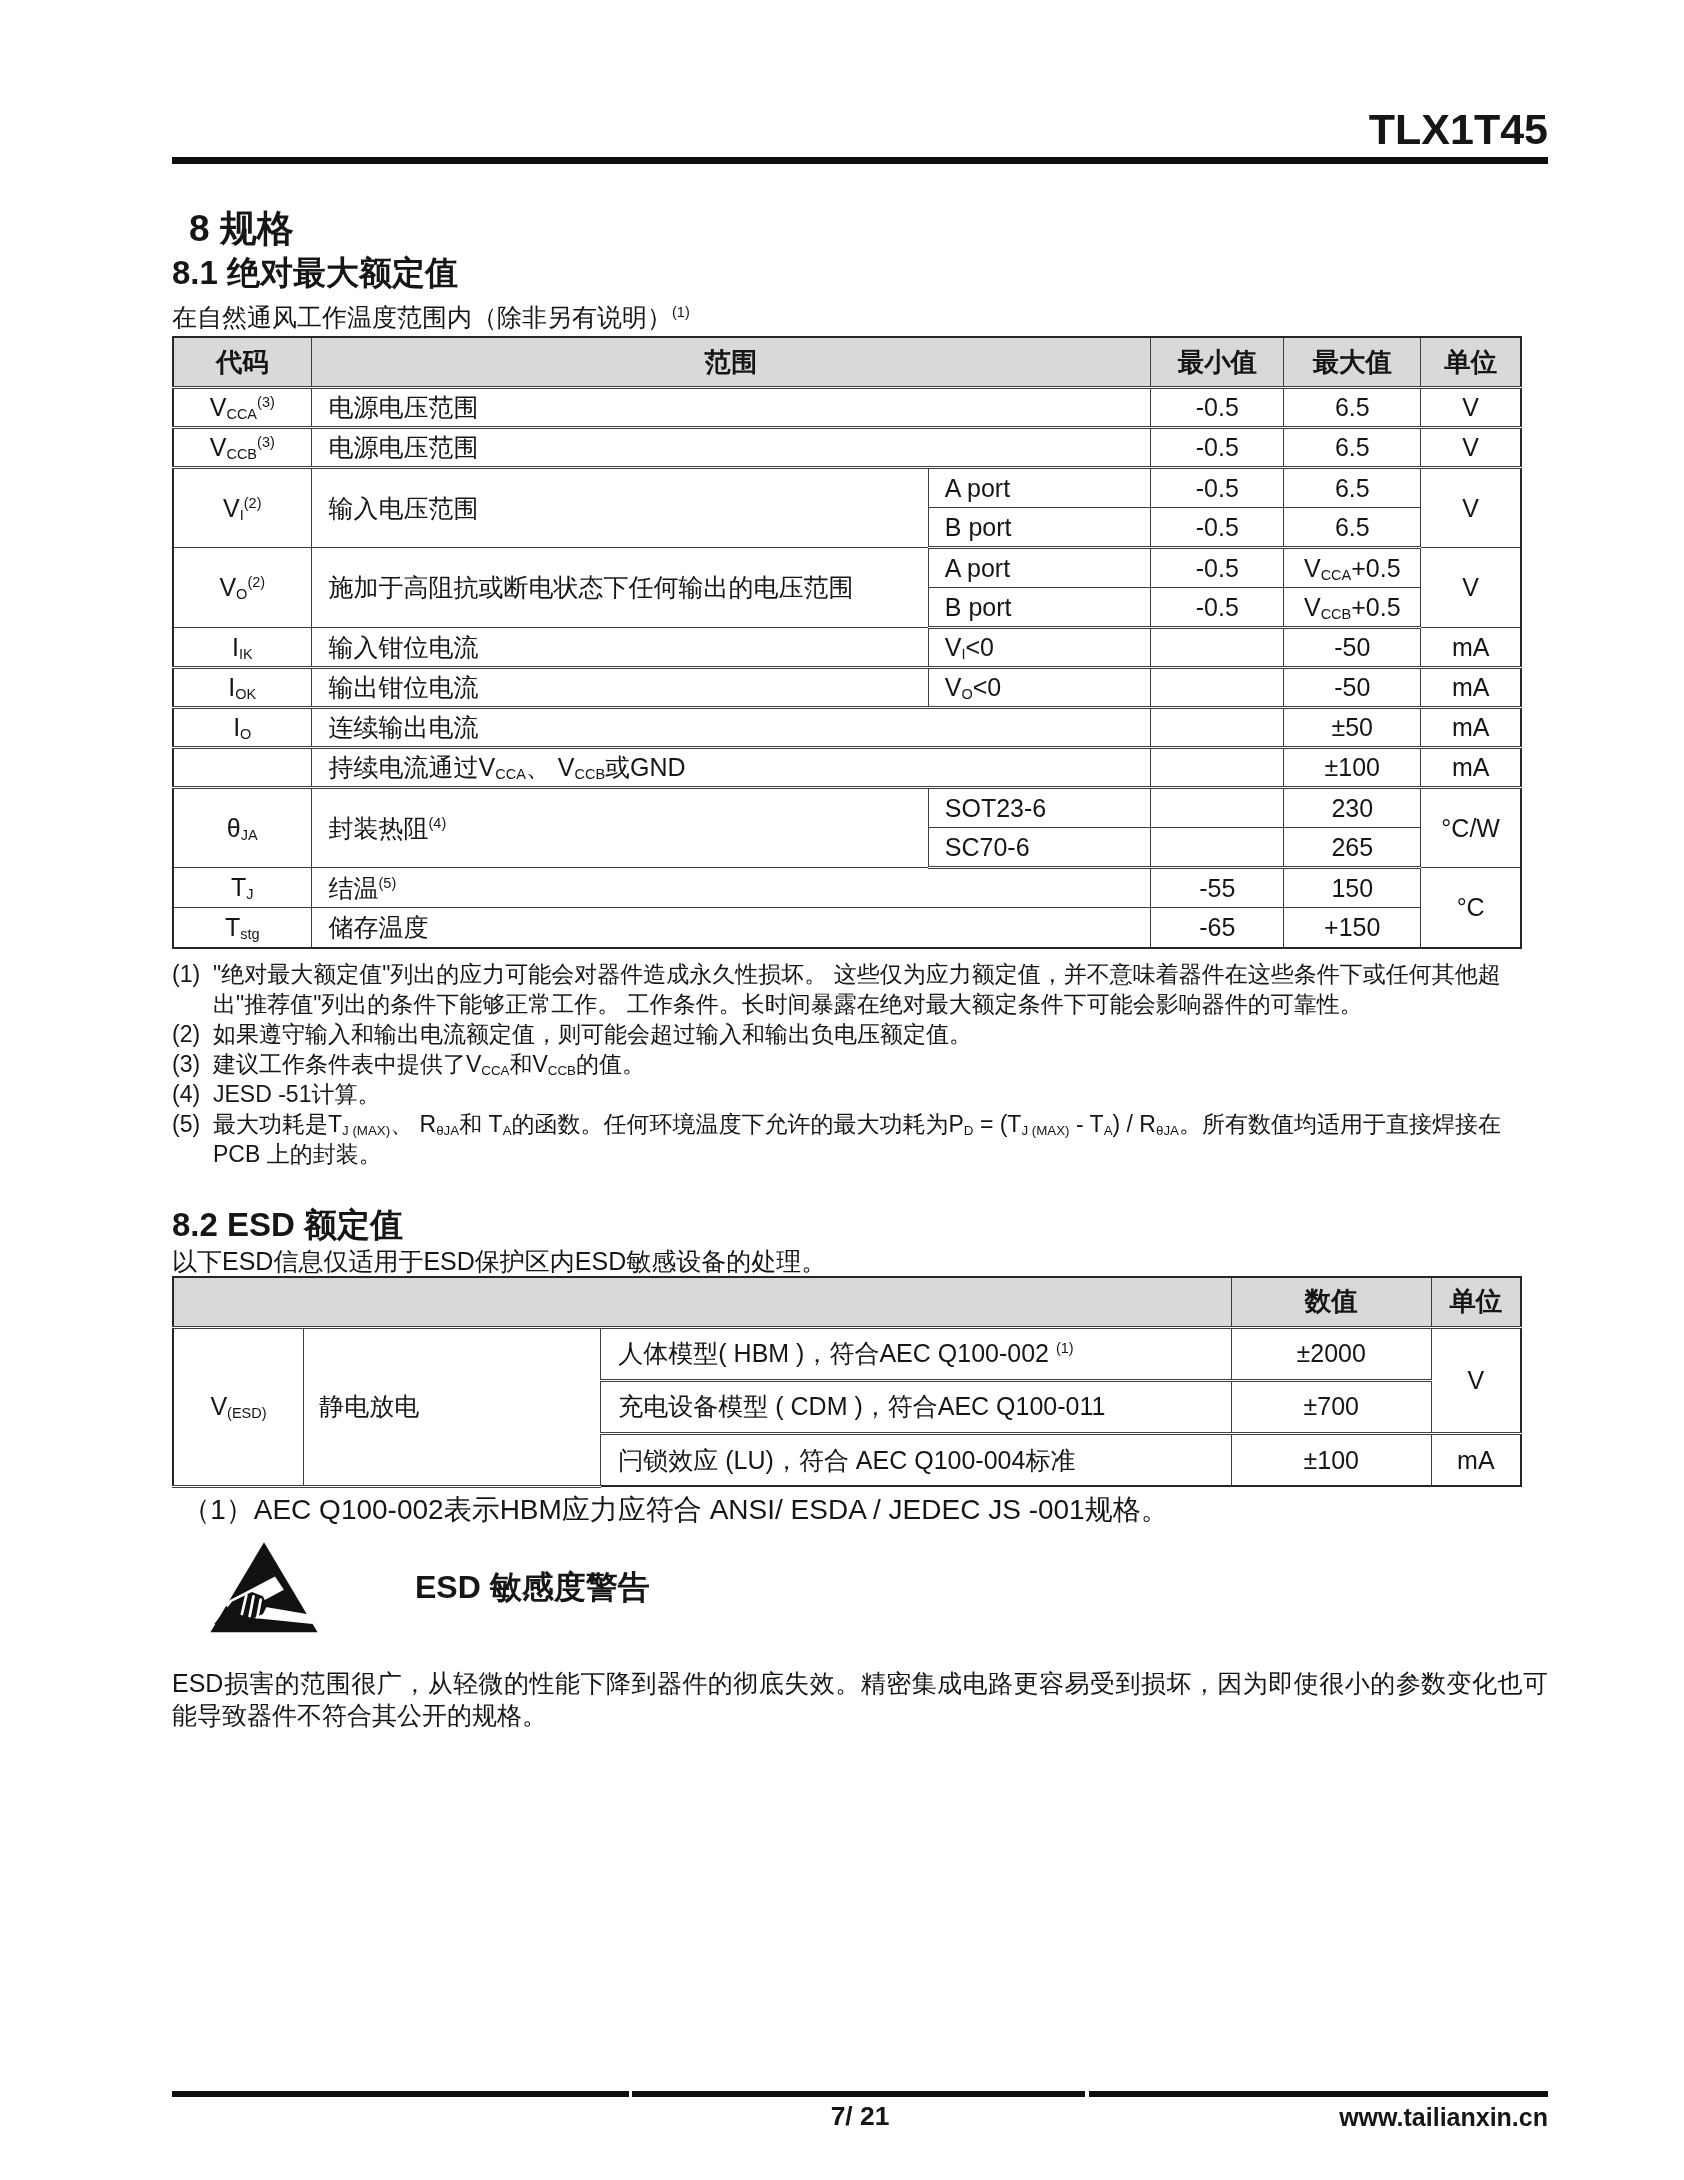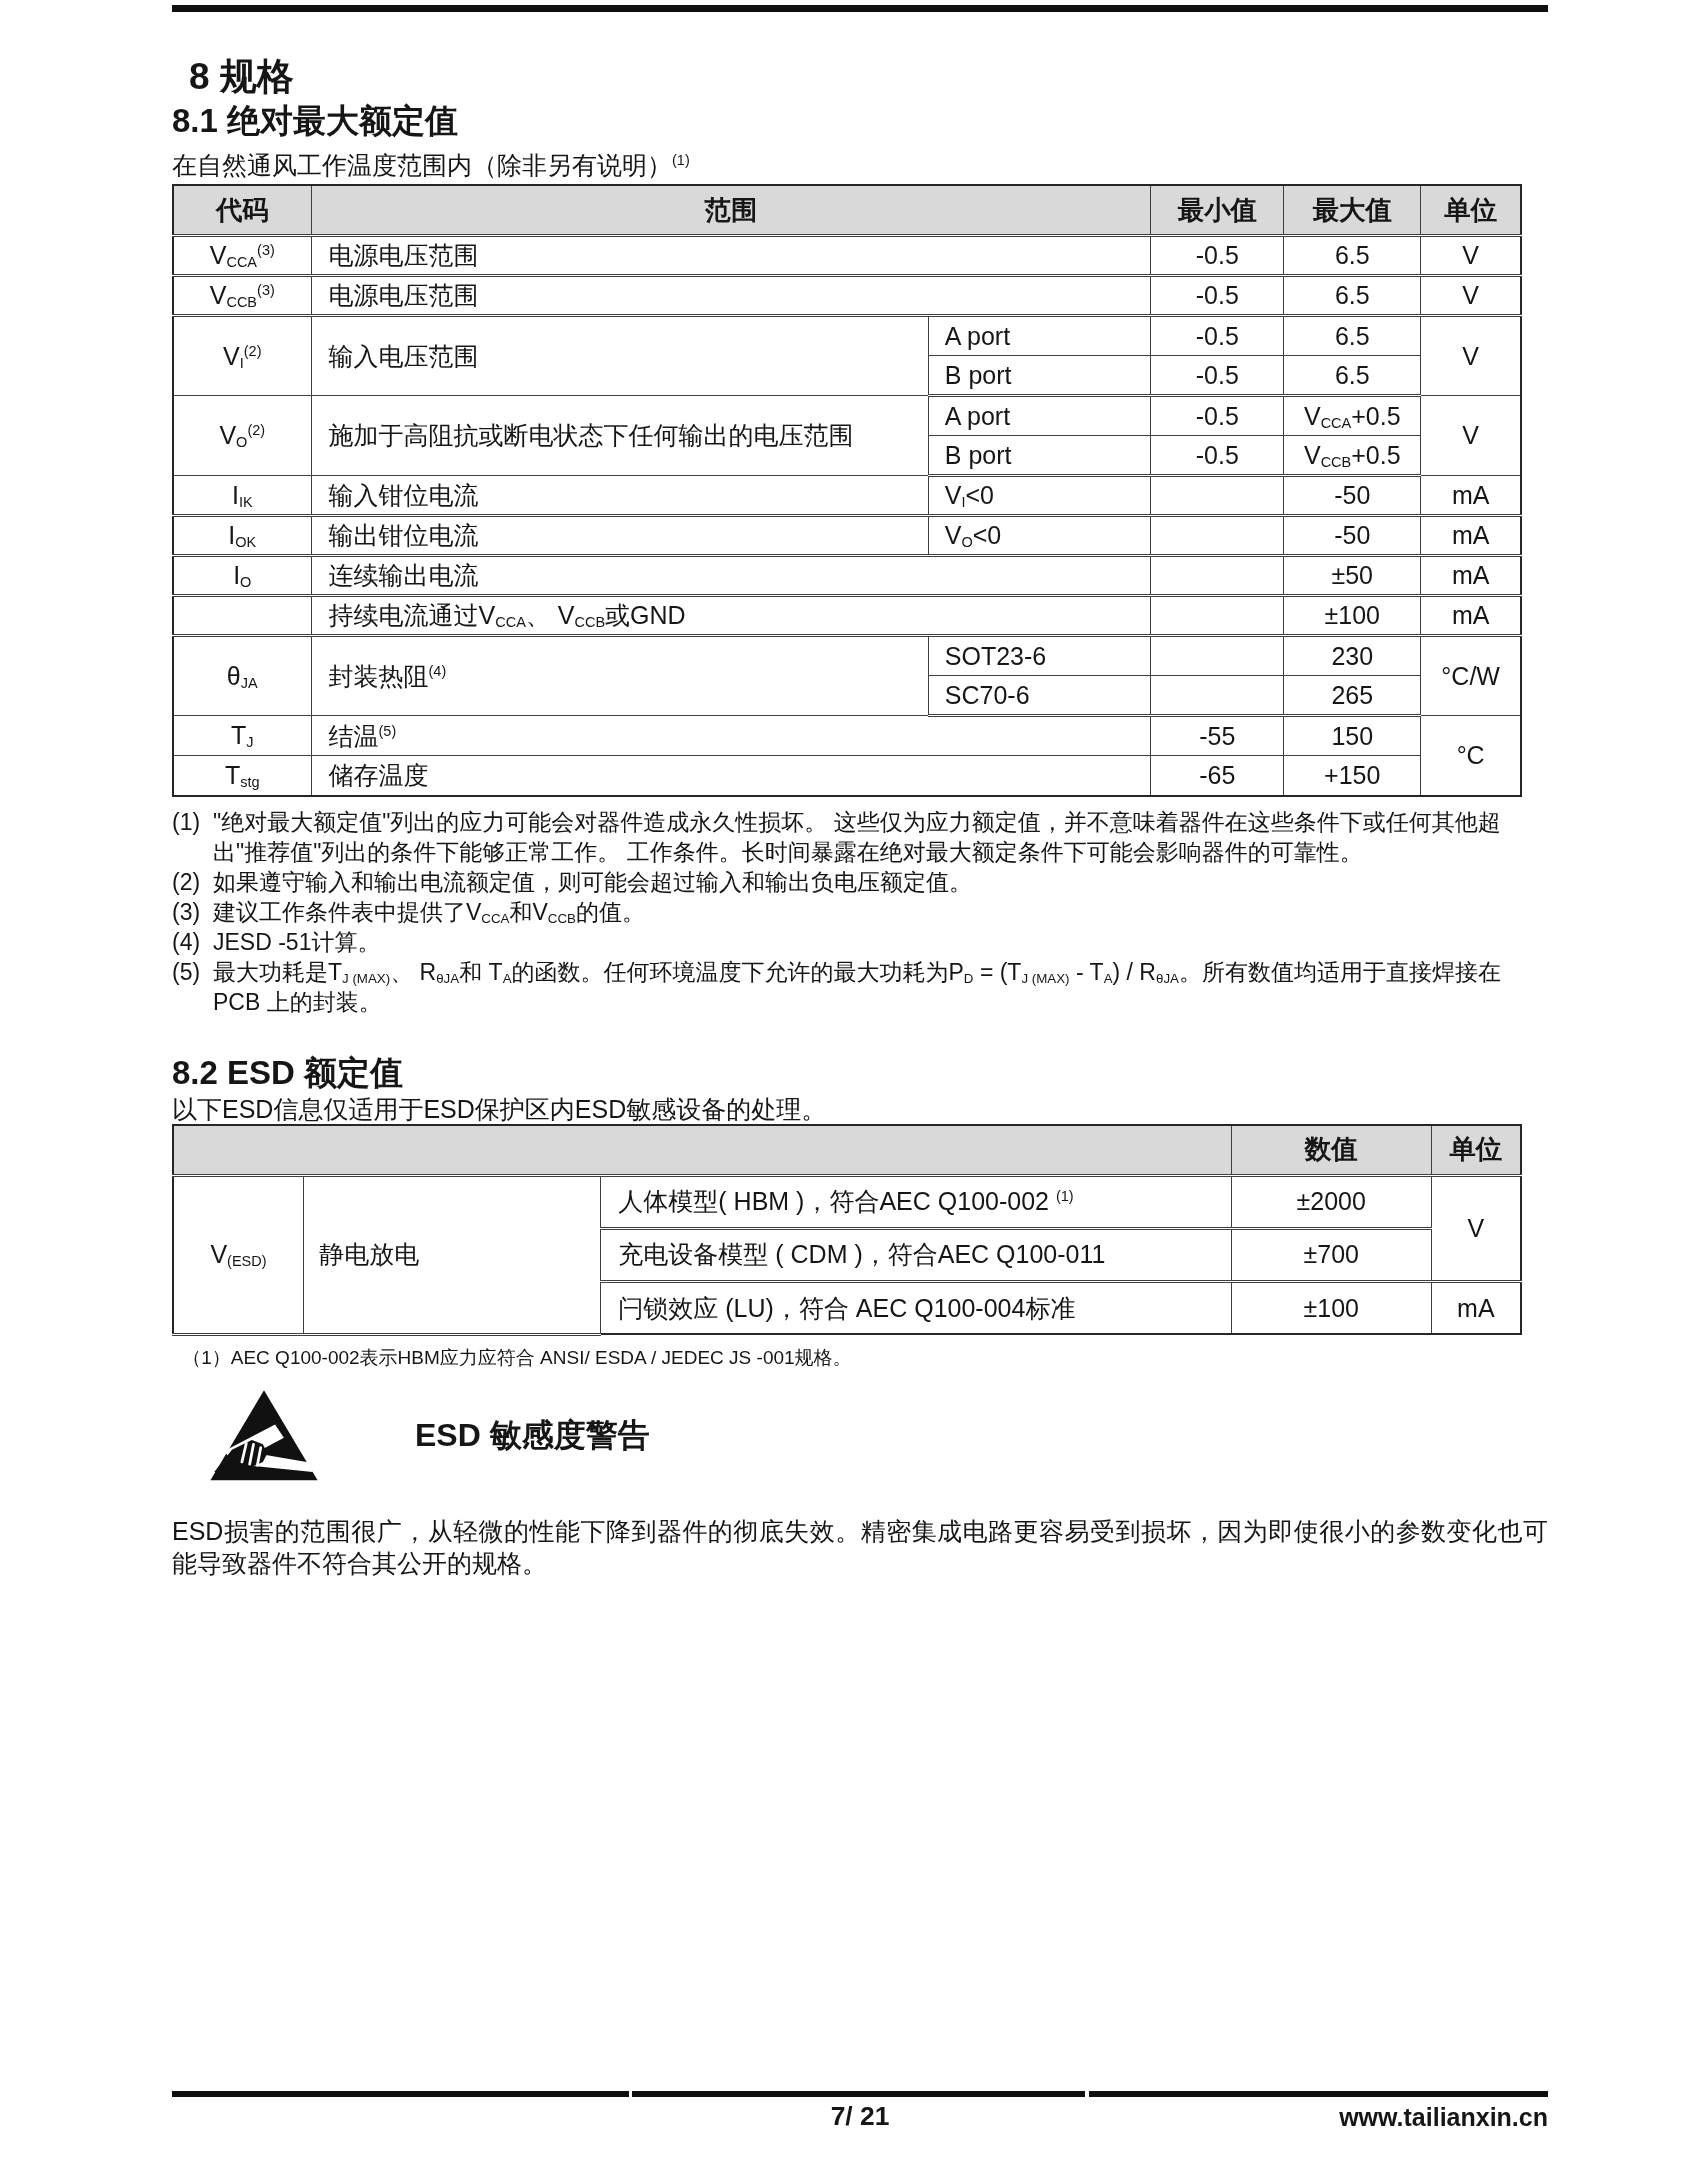--- a/index.html
+++ b/index.html
@@ -28,41 +28,42 @@
   tr.g td{border-bottom:3.4px double #3f3f3f;}
   td.L{text-align:left;padding-left:17px;}
   td.Lc{text-align:left;padding-left:15.3px;}
   sub{font-size:0.58em;vertical-align:-0.22em;line-height:0;}
   sup{font-size:0.58em;vertical-align:super;line-height:0;}
 
   .fnotes{margin-top:10.2px;font-size:23px;line-height:30px;}
   .fn{display:flex;align-items:flex-start;}
   .fn-num{flex:0 0 41px;}
   .fn-text{flex:1;}
-  .fn-single{margin-top:6.8px;font-size:19px;line-height:30px;padding-left:10.2px;}
+  .fn-single{margin-top:6.8px;font-size:28px;line-height:30px;padding-left:10.2px;}
 
   .warn{margin-top:15.3px;display:flex;align-items:center;margin-left:36px;gap:34px;}
   .warn-icon{width:112px;height:95px;flex:0 0 112px;}
   .warn-title{margin-left:61px;font-size:32px;font-weight:bold;}
 
   .para{margin-top:33px;font-size:25px;line-height:31.5px;text-align:justify;}
 
   .footer-rule{position:absolute;left:172px;top:2091px;width:1376px;height:6px;
      background:linear-gradient(to right,#0f0f0f 0,#0f0f0f 457px,#ffffff 457px,#ffffff 460px,
        #0f0f0f 460px,#0f0f0f 913px,#ffffff 913px,#ffffff 917px,#0f0f0f 917px,#0f0f0f 100%);}
   .footer-line{position:absolute;left:172px;top:2101px;width:1376px;height:34px;}
   .page-num{position:absolute;left:0;right:0;text-align:center;font-size:26.4px;font-weight:bold;}
   .website{position:absolute;right:0;top:1.7px;font-size:25px;font-weight:bold;}
 </style>
 </head>
 <body>
 
 <div class="page">
   <div class="content">
 
+    <div class="doc-title">TLX1T45</div>
     <div class="top-rule"></div>
 
     <div class="h1">8 规格</div>
     <div class="h2">8.1 绝对最大额定值</div>
     <div class="intro">在自然通风工作温度范围内（除非另有说明）<sup>(1)</sup></div>
 
     <table class="tbl">
       <colgroup>
         <col style="width:10.24%">
           <col style="width:45.84%">

